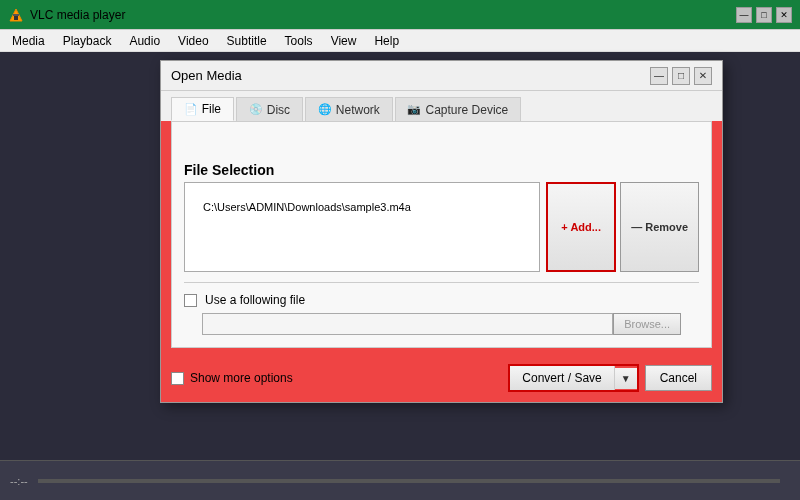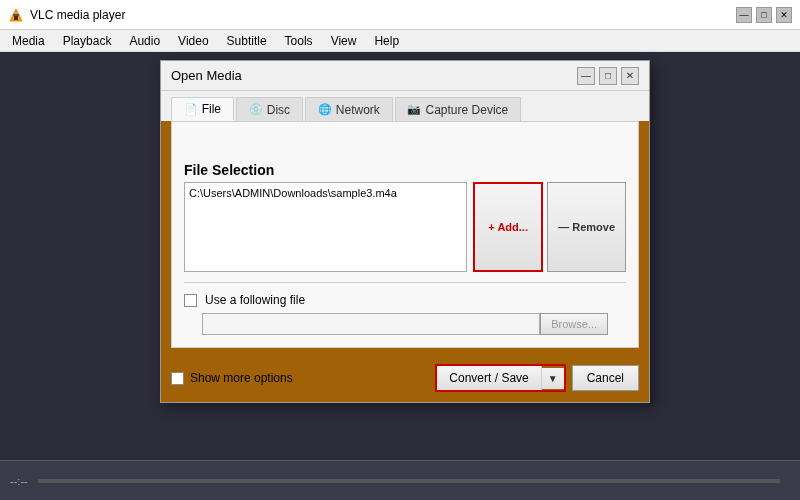--- a/index.html
+++ b/index.html
@@ -8,21 +8,21 @@
       font-size: 12px;
       background: #1a1a2e;
       width: 800px;
       height: 500px;
       overflow: hidden;
       position: relative;
     }
 
     
     .title-bar {
-      background: #ffffff;
+      background: #15803d;
       height: 30px;
       display: flex;
       align-items: center;
       padding: 0 8px;
       border-bottom: 1px solid #ccc;
     }
     .title-bar-icon {
       width: 16px;
       height: 16px;
       margin-right: 6px;
@@ -65,22 +65,22 @@
       font-size: 12px;
       color: #000;
       cursor: pointer;
     }
 
     
     .dialog-overlay {
       position: absolute;
       top: 60px;
       left: 160px;
-      width: 490px;
-      background: #a16207;
+      width: 563px;
+      background: #ef4444;
       border: 1px solid #999;
       box-shadow: 4px 4px 12px rgba(0,0,0,0.4);
     }
 
     
     .dialog-title-bar {
       background: #f0f0f0;
       height: 30px;
       display: flex;
       align-items: center;
@@ -165,21 +165,21 @@
     .file-list-area {
       display: flex;
       gap: 6px;
       margin-bottom: 10px;
     }
     .file-list-box {
       flex: 1;
       height: 90px;
       border: 1px solid #aaa;
       background: #fff;
-      padding: 4px;
+      padding: 18px;
       font-size: 11px;
       overflow: auto;
     }
     .file-list-buttons {
       display: flex;
       flex-direction: row;
       gap: 4px;
     }
     .btn {
       padding: 4px 10px;

